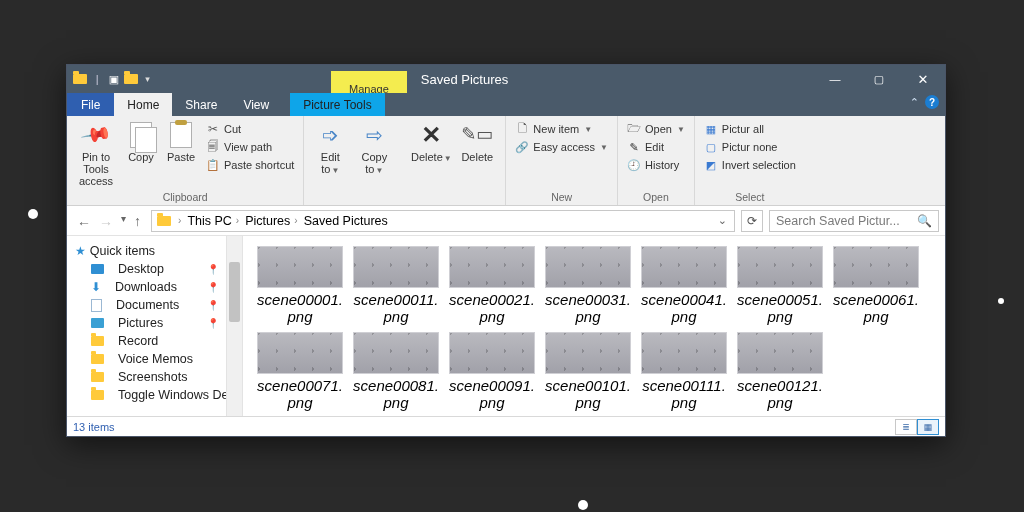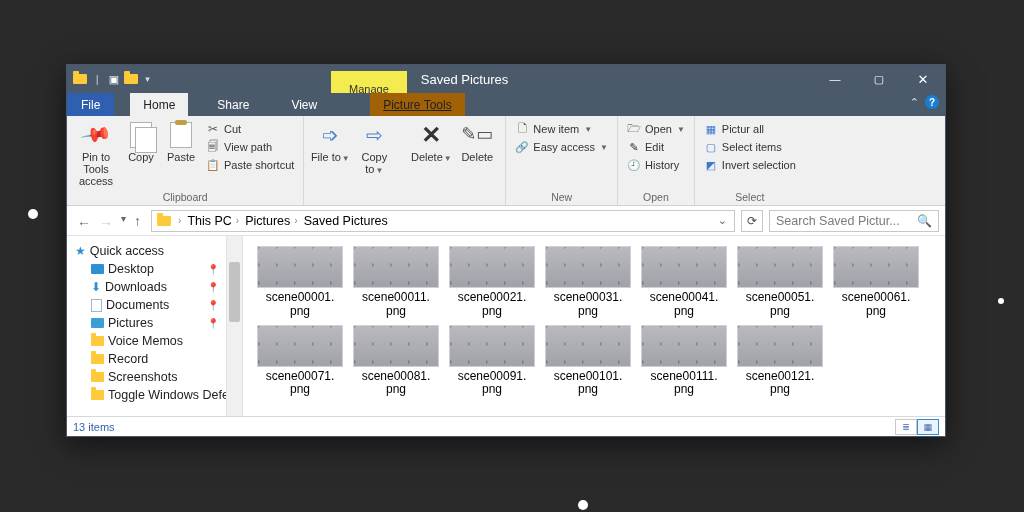--- a/index.html
+++ b/index.html
@@ -50,29 +50,28 @@
   .win-controls { display:flex; }
   .win-btn { width:44px; display:flex; align-items:center; justify-content:center; color:#fff; font-size:11px; }
   .win-btn.close{font-size:13px;}
   
   .tabs-row {
     background:#4a5a6a;
     height:23px;
     display:flex;
     align-items:flex-end;
     position:relative;
-    gap:16px;
   }
   .tab {
     padding:4px 13px 4px; font-size:12px; color:#fff; cursor:default;
     height:23px; display:flex; align-items:center;
   }
   .tab.file { background:#2f5fb0; color:#fff; margin-right:0; padding:4px 14px;}
   .tab.active { background:#f0f0f0; color:#222; }
-  .tab.context { background:#a16207; color:#222;text-decoration:underline; }
+  .tab.context { background:#0ea5e9; color:#222; }
   .tabs-right { position:absolute; right:6px; top:2px; display:flex; align-items:center; gap:6px; color:#fff; font-size:11px;}
   .help-icon{ width:14px; height:14px; border-radius:50%; background:#1b7dd1; color:#fff; display:flex; align-items:center; justify-content:center; font-size:10px; font-weight:bold;}
   
   .ribbon {
     background:#f0f0f0;
     border-bottom:1px solid #d0d0d0;
     height:90px;
     display:flex;
     font-size:11px; color:#333;
   }
@@ -125,32 +124,32 @@
   .search .icn{font-size:12px;color:#7a7a7a;}
   
   .content{ flex:1; display:flex; overflow:hidden;}
   .navpane{
     width:176px; border-right:1px solid #e3e3e3; padding:6px 2px 0 8px;
     font-size:12.5px; color:#222; overflow:hidden; position:relative;
   }
   .scroll-gutter{position:absolute;right:0;top:0;bottom:0;width:16px;background:#f0f0f0;border-left:1px solid #e3e3e3;}
   .scroll-thumb{position:absolute;left:2px;right:2px;top:26px;height:60px;background:#c2c2c2;border-radius:2px;}
   .navgroup-title{ display:flex; align-items:center; gap:4px; padding:2px 0;}
-  .navitem{ display:flex; align-items:center; gap:4px; padding:2px 0 2px 16px; white-space:nowrap;}
+  .navitem{ display:flex; align-items:center; gap:14px; padding:2px 0 2px 16px; white-space:nowrap;}
   .navitem .pin{margin-left:auto; color:#888; font-size:10px; padding-right:20px;}
   .star{color:#2f8fd3;font-size:12px;}
   .blue-sq{width:13px;height:10px;background:#2f8fd3;border-radius:1px;}
   .folder-sm{width:13px;height:10px;background:#ffca3a;border-radius:1px;position:relative;}
   .folder-sm::before{content:"";position:absolute;left:0;top:-3px;width:5px;height:3px;background:#ffca3a;border-radius:1px 1px 0 0;}
   .doc-sm{width:11px;height:13px;border:1px solid #9bb8d3;background:#fff;}
   .files{
     flex:1; padding:10px 6px 0 12px; overflow:hidden;
   }
   .grid{ display:flex; flex-wrap:wrap; gap:6px 6px;}
-  .fileitem{ width:90px; display:flex; flex-direction:column; align-items:center; font-size:12px; text-align:center; line-height:1.15;}
+  .fileitem{ width:90px; display:flex; flex-direction:column; align-items:center; font-size:15px; text-align:center; line-height:1.15;font-style:italic;}
   .thumb{
     width:86px; height:42px;
     background:
       linear-gradient(135deg, rgba(0,0,0,0.20) 0 2px, transparent 2px) 0 0/18px 18px,
       linear-gradient(45deg,  rgba(0,0,0,0.20) 0 2px, transparent 2px) 0 0/18px 18px,
       linear-gradient(#b9b9bf,#a1a1a9);
     border:1px solid #cfcfd4;
     margin-bottom:3px;
   }
   
@@ -249,21 +248,21 @@
       </div>
       <div class="rgroup-label">Clipboard</div>
     </div>
 
     <div class="rgroup">
       <div class="rgroup-body">
         <div class="big-btn" style="width:40px">
           <div class="icn">
               <span class="arrow-icn">➩</span>
             </div>
-          <span><span>File to</span><span class="drop-caret">▼</span></span>
+          <span><span>Edit to</span><span class="drop-caret">▼</span></span>
         </div>
         <div class="big-btn" style="width:40px">
           <div class="icn">
               <span class="arrow-icn">⇨</span>
             </div>
           <span><span>Copy to</span><span class="drop-caret">▼</span></span>
         </div>
         <div style="width:1px;background:#d8d8d8;margin:4px 4px;"></div>
         <div class="big-btn" style="width:40px">
           <div class="icn">
@@ -321,21 +320,21 @@
 
     <div class="rgroup" style="border-right:none">
       <div class="rgroup-body">
         <div class="small-col">
           <div class="small-btn">
               <span class="icn check-icn">▦</span>
               <span>Pictur all</span>
             </div>
           <div class="small-btn">
               <span class="icn check-icn">▢</span>
-              <span>Select items</span>
+              <span>Pictur none</span>
             </div>
           <div class="small-btn">
               <span class="icn check-icn">◩</span>
               <span>Invert selection</span>
             </div>
         </div>
       </div>
       <div class="rgroup-label">Select</div>
     </div>
   </div>
@@ -373,21 +372,21 @@
     <div class="search">
       <span style="flex:1; overflow:hidden; text-overflow:ellipsis; white-space:nowrap;">Search Saved Pictur...</span>
       <span class="icn">🔍</span>
     </div>
   </div>
 
   <div class="content">
     <div class="navpane">
       <div class="navgroup-title">
         <span class="star">★</span>
-        <span>Quick access</span>
+        <span>Quick items</span>
       </div>
       <div class="navitem">
           <span class="blue-sq"></span>
           <span>Desktop</span>
           <span class="pin">📍</span>
         </div>
       <div class="navitem">
           <span style="color:#2f8fd3;font-size:12px;">⬇</span>
           <span>Downloads</span>
           <span class="pin">📍</span>
@@ -397,25 +396,25 @@
           <span>Documents</span>
           <span class="pin">📍</span>
         </div>
       <div class="navitem">
           <span class="blue-sq" style="background:#3aa0d4;"></span>
           <span>Pictures</span>
           <span class="pin">📍</span>
         </div>
       <div class="navitem">
           <span class="folder-sm"></span>
+          <span>Record</span>
+        </div>
+      <div class="navitem">
+          <span class="folder-sm"></span>
           <span>Voice Memos</span>
-        </div>
-      <div class="navitem">
-          <span class="folder-sm"></span>
-          <span>Record</span>
         </div>
       <div class="navitem">
           <span class="folder-sm"></span>
           <span>Screenshots</span>
         </div>
       <div class="navitem">
           <span class="folder-sm"></span>
           <span style="overflow:hidden;text-overflow:clip;">Toggle Windows Defe</span>
         </div>
       <div class="scroll-gutter">

